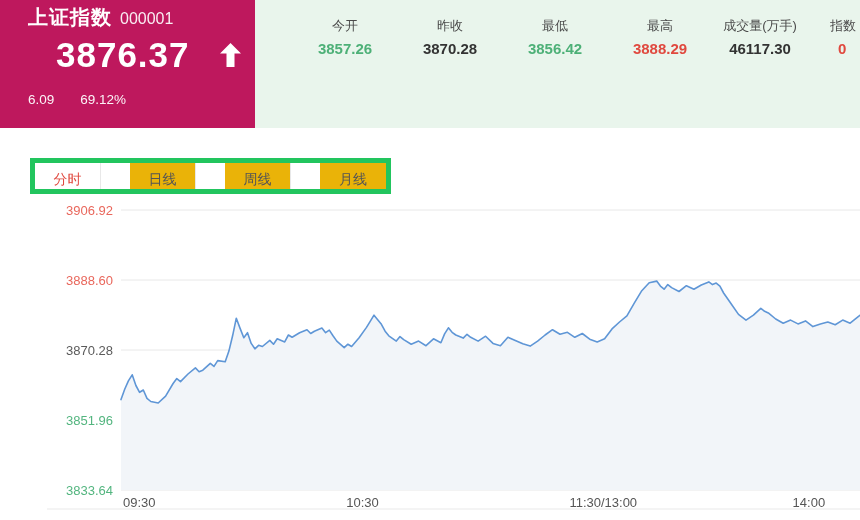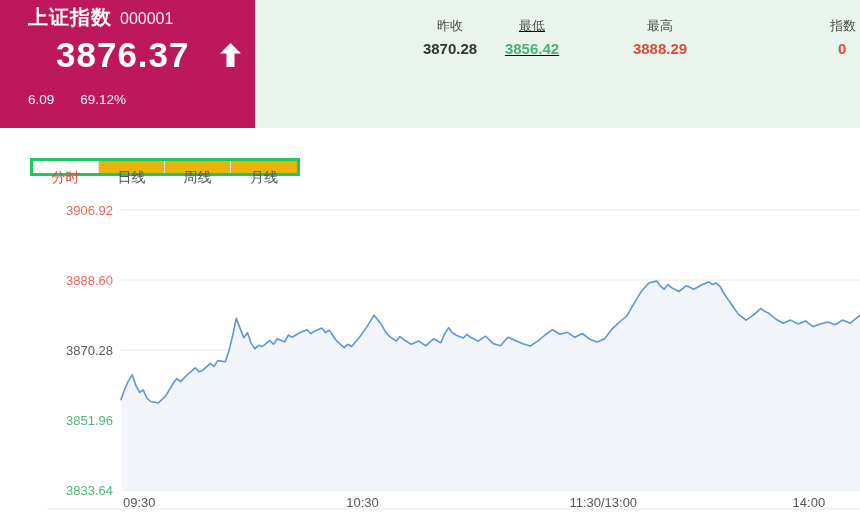--- a/index.html
+++ b/index.html
@@ -21,21 +21,21 @@
   .stats{position:absolute;left:0;top:16px;width:100%;height:60px;}
   .stat-col{position:absolute;text-align:center;}
   .stat-label{font-size:13px;color:#4a4a4a;line-height:18px;}
   .stat-value{display:block;margin-top:5px;font-size:15px;font-weight:700;color:#333;}
   .stat-value[data-color="green"]{color:#4db077;}
   .stat-value[data-color="red"]{color:#e0483e;}
   .stat-value[data-color="dark"]{color:#333;}
   .stat-col.clipped{text-align:left;}
 
   
-  .tabs{position:absolute;left:30px;top:158px;display:flex;border:3px solid #22c55e;height:18px;}
+  .tabs{position:absolute;left:30px;top:158px;display:flex;border:5px solid #22c55e;height:36px;gap:29px;}
   .tab{width:66px;height:100%;line-height:33px;text-align:center;font-size:14px;color:#555;
        background:#eab308;border-right:1px solid #e8e8e8;cursor:pointer;}
   .tab:last-child{border-right:none;}
   .tab[data-active="true"]{background:#fff;color:#e0483e;}
 
   
   .chart{position:absolute;left:0;top:195px;width:860px;height:325px;padding-left:47px;}
   .chart svg{display:block;}
 </style>
 </head>
@@ -58,31 +58,39 @@
             </svg>
         </span>
       </div>
       <div class="q-row3">
         <span>6.09</span>
         <span>69.12%</span>
       </div>
     </div>
 
     <div class="stats">
+      <div class="stat-col" style="left:293px;width:104px;">
+        <span class="stat-label">今开</span>
+        <span class="stat-value" data-color="green">3857.26</span>
+      </div>
       <div class="stat-col" style="left:398px;width:104px;">
         <span class="stat-label">昨收</span>
         <span class="stat-value" data-color="dark">3870.28</span>
       </div>
-      <div class="stat-col" style="left:480px;width:104px;text-decoration:underline;">
+      <div class="stat-col" style="left:503px;width:104px;">
         <span class="stat-label">最低</span>
         <span class="stat-value" data-color="green">3856.42</span>
       </div>
       <div class="stat-col" style="left:608px;width:104px;">
         <span class="stat-label">最高</span>
         <span class="stat-value" data-color="red">3888.29</span>
+      </div>
+      <div class="stat-col" style="left:697px;width:126px;">
+        <span class="stat-label">成交量(万手)</span>
+        <span class="stat-value" data-color="dark">46117.30</span>
       </div>
       <div class="stat-col clipped" style="left:830px;width:70px;">
         <span class="stat-label">指数</span>
         <span class="stat-value" style="padding-left:8px;" data-color="red">0</span>
       </div>
     </div>
   </div>
 
   <div class="tabs">
     <div class="tab" data-active="true">分时</div>

